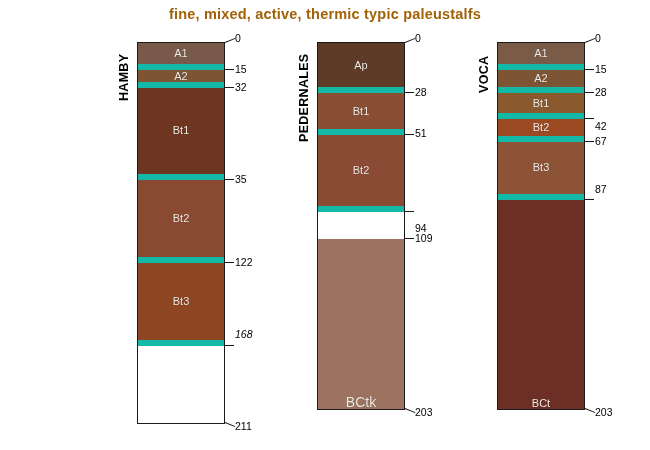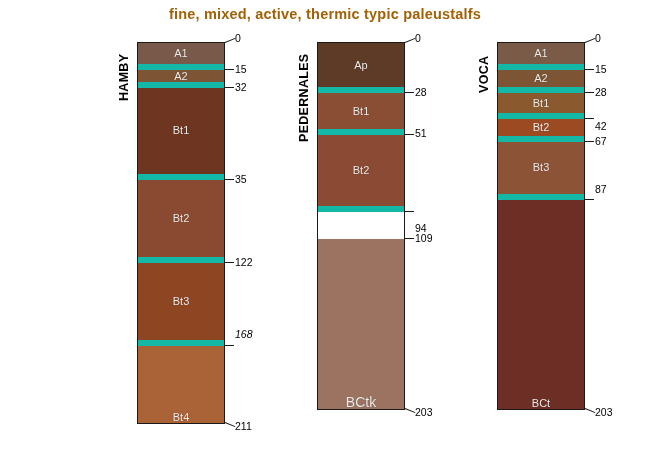--- a/index.html
+++ b/index.html
@@ -132,23 +132,20 @@
             <span class="horizon-label">A2</span>
           </div>
           <div class="horizon" title="Bt1 (25–76 cm)" style="top: 45.0237px; height: 91.8483px; width: 86px; background: rgb(110, 53, 32);">
             <span class="horizon-label">Bt1</span>
           </div>
           <div class="horizon" title="Bt2 (76–122 cm)" style="top: 136.872px; height: 82.8436px; width: 86px; background: rgb(138, 74, 50);">
             <span class="horizon-label">Bt2</span>
           </div>
           <div class="horizon" title="Bt3 (122–168 cm)" style="top: 219.716px; height: 82.8436px; width: 86px; background: rgb(142, 70, 34);">
             <span class="horizon-label">Bt3</span>
-          </div>
-          <div class="horizon last" title="Bt4 (168–211 cm)" style="top: 302.559px; height: 77.4408px; width: 86px; background: rgb(170, 98, 55);">
-            <span class="horizon-label">Bt4</span>
           </div>
         </div>
         <div class="depth-axis" style="left: 88px;">
           <div class="tick-slanted" style="top: 0px; transform: rotate(-22deg);"></div>
           <div class="tick-label" style="top: -9px;">0</div>
           <div class="tick" style="top: 27.0142px;"></div>
           <div class="tick-label" style="top: 22.0142px;">15</div>
           <div class="tick" style="top: 45.0237px;"></div>
           <div class="tick-label" style="top: 40.0237px;">32</div>
           <div class="tick" style="top: 136.872px;"></div>

